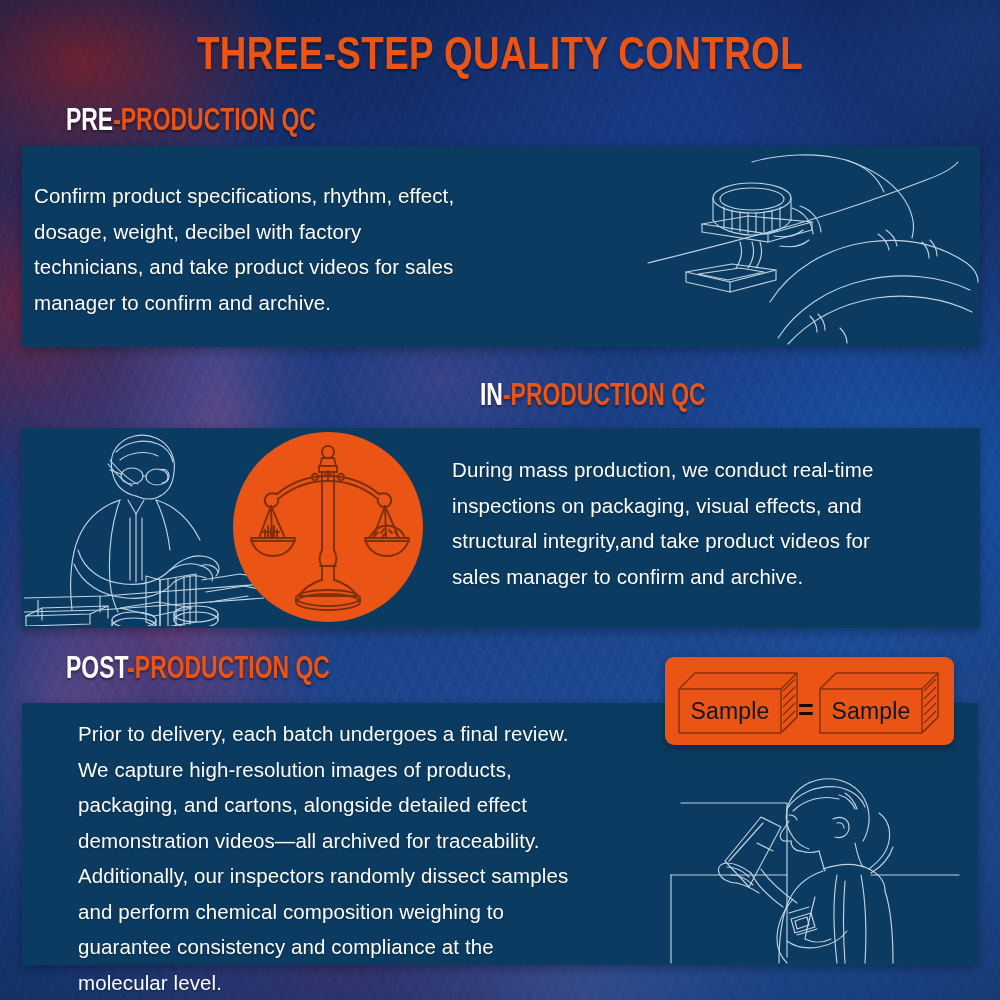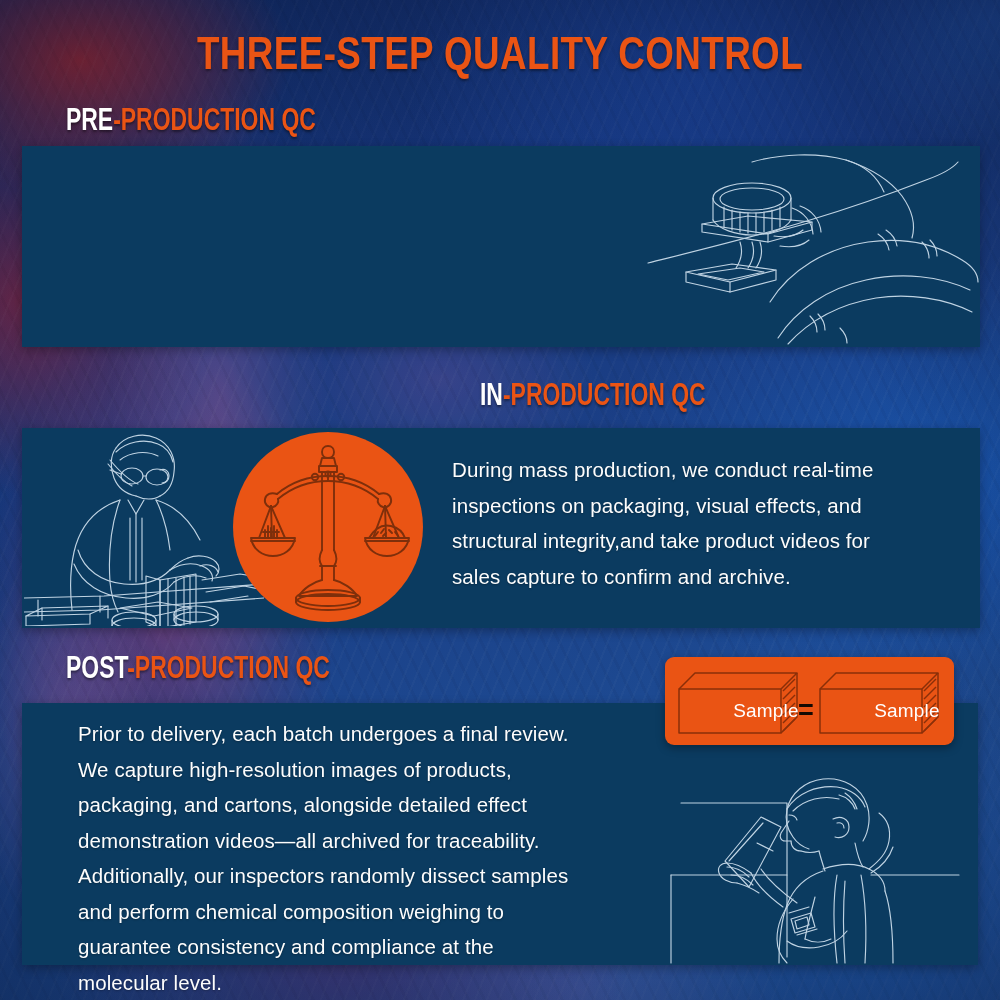--- a/index.html
+++ b/index.html
@@ -100,21 +100,21 @@
 
   
   #sample-product{
     position:absolute; left:665px; top:657px; width:289px; height:88px;
     background:#EA5414; border-radius:9px;
     box-shadow:0 3px 8px rgba(0,0,0,.34);
   }
   .box-label{
     position:absolute; left:0; top:12px; width:108px; height:52px;
     display:flex; align-items:center; justify-content:center;
-    color:#ffffff; font-size:19px; letter-spacing:.2px;margin-left:36px;
+    color:#0f172a; font-size:23px; letter-spacing:.2px;
   }
 </style>
 </head>
 <body>
 
 <div id="bg">
   <div class="bg-layer bgA"></div>
   <div class="bg-layer bgB"></div>
   <div class="bg-layer bgC"></div>
   <div class="bg-layer bgD"></div>
@@ -123,20 +123,24 @@
 <div id="page">
 
   <div class="title">THREE-STEP QUALITY CONTROL</div>
 
   <div class="step-head" id="head1">
     <span class="w">PRE</span><span class="o">-PRODUCTION QC</span>
   </div>
 
   <div class="panel" id="panel1"></div>
 
+  <div class="body-text" id="txt1">Confirm product specifications, rhythm, effect,
+dosage, weight, decibel with factory
+technicians, and take product videos for sales
+manager to confirm and archive.</div>
 
   <div class="illus" id="illus1">
     <svg viewBox="0 0 340 195" width="340" height="195" fill="none" stroke="#cfe0ee" stroke-width="1.15" stroke-linecap="round" stroke-linejoin="round">
       <g opacity=".92">
 
         <path d="M8 113 C60 100 118 86 170 70 C210 58 250 44 286 30 C300 25 312 19 318 12"></path>
         <path d="M112 12 C140 4 176 2 206 10 C226 16 238 28 244 42"></path>
         <path d="M206 10 C230 18 250 30 262 46 C272 60 276 74 272 88"></path>
 
         <path d="M130 152 C150 120 186 98 228 92 C264 87 296 94 322 110 C332 116 338 124 338 132"></path>
@@ -327,21 +331,21 @@
       <ellipse cx="95" cy="166" rx="32" ry="8"></ellipse>
       <ellipse cx="95" cy="170" rx="32" ry="8"></ellipse>
       <path d="M63 166 L63 170"></path>
         <path d="M127 166 L127 170"></path>
     </svg>
   </div>
 
   <div class="body-text" id="txt2">During mass production, we conduct real-time
 inspections on packaging, visual effects, and
 structural integrity,and take product videos for
-sales capture to confirm and archive.</div>
+sales manager to confirm and archive.</div>
 
   <div class="step-head" id="head3">
     <span class="w">POST</span><span class="o">-PRODUCTION QC</span>
   </div>
 
   <div class="panel" id="panel3"></div>
 
   <div class="body-text" id="txt3">Prior to delivery, each batch undergoes a final review.
 We capture high-resolution images of products,
 packaging, and cartons, alongside detailed effect

